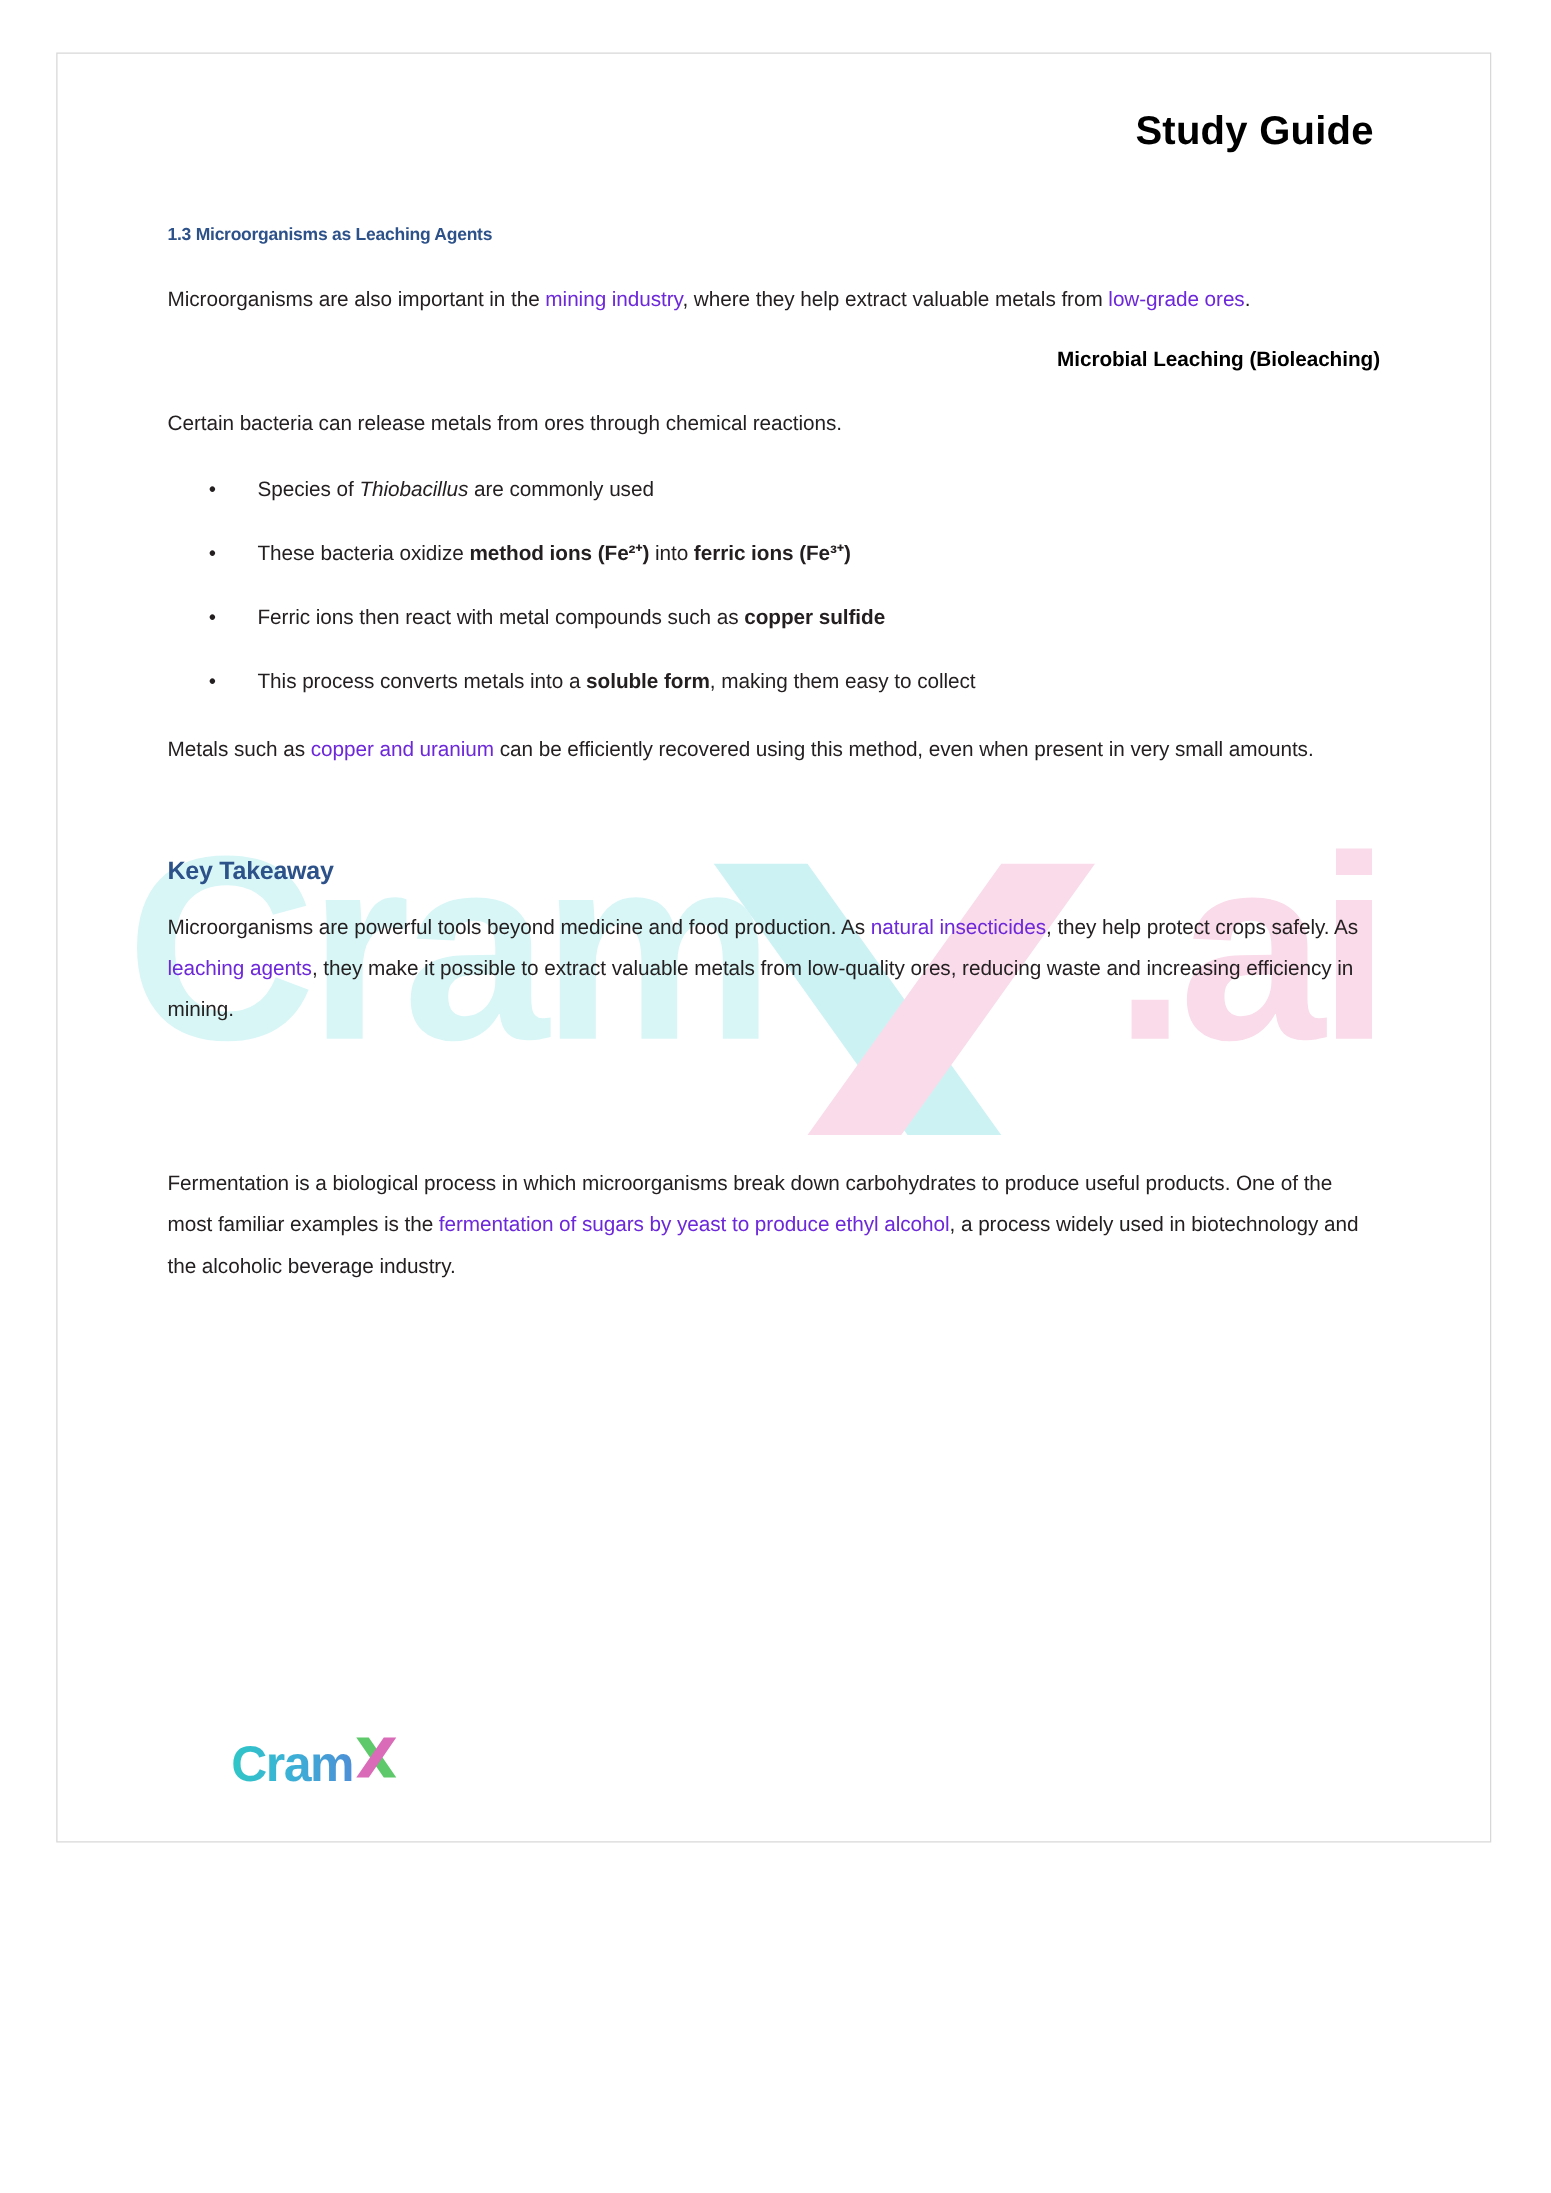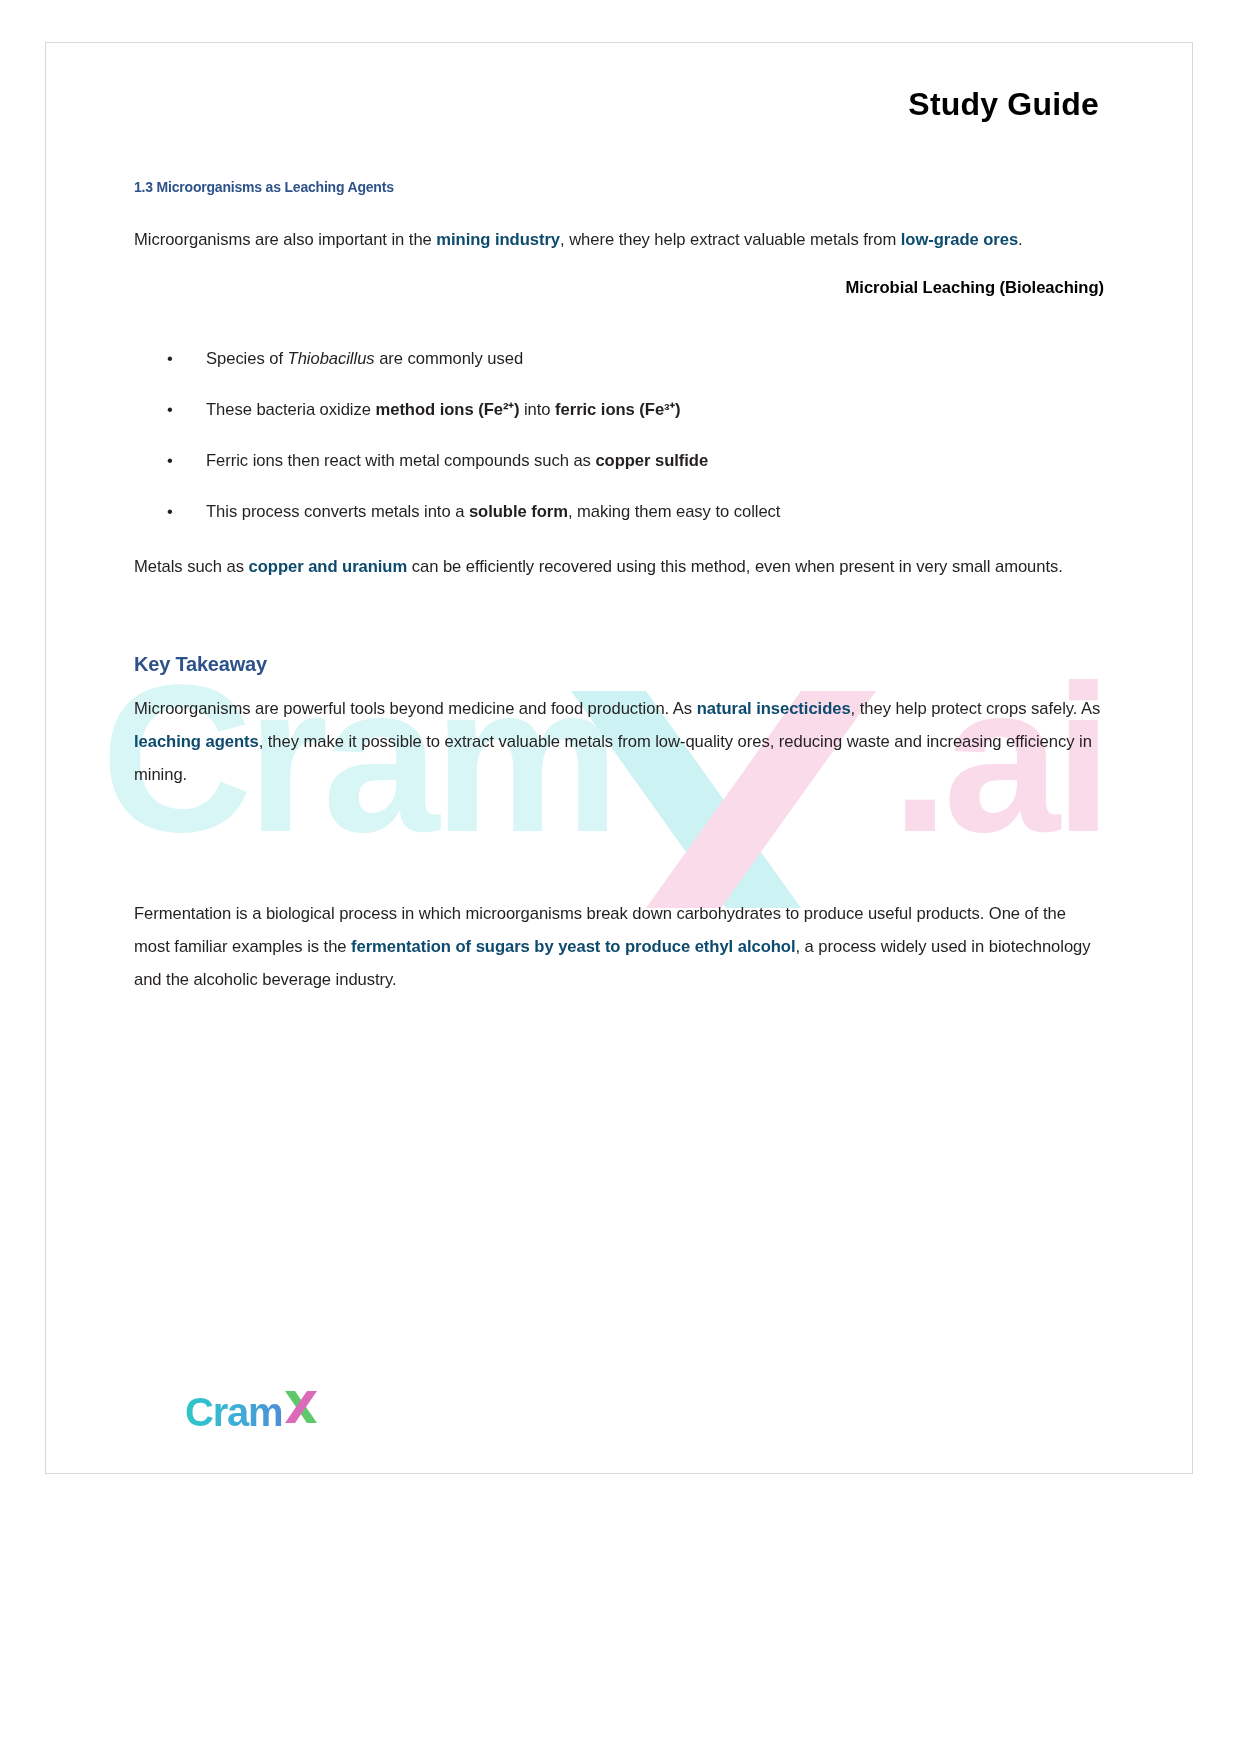--- a/index.html
+++ b/index.html
@@ -86,21 +86,21 @@
 
   p.body {
     font-size: 16.6px;
     line-height: 33px;
     color: #231f20;
     margin: 0;
     padding: 0;
     letter-spacing: -0.05px;
   }
 
-  p.body b, span.b { font-weight: bold; color: #0c4a6e; }
+  p.body b, span.b { font-weight: normal; color: #6d28d9; }
   i, span.it { font-style: italic; }
 
   .subhead {
     font-size: 16.6px;
     font-weight: bold;
     color: #000000;
     margin: 0;
     letter-spacing: -0.05px;
     text-align: right;
   }
@@ -184,20 +184,21 @@
     <div class="gap-head-body"></div>
 
     <p class="body"><span>Microorganisms are also important in the </span><b>mining industry</b><span>, where they help extract valuable metals from </span><b>low-grade ores</b><span>.</span></p>
 
     <div class="gap-p" style="height:22px"></div>
 
     <p class="subhead">Microbial Leaching (Bioleaching)</p>
 
     <div class="gap-p" style="height:24px"></div>
 
+    <p class="body">Certain bacteria can release metals from ores through chemical reactions.</p>
 
     <div class="gap-list-top"></div>
 
     <ul class="bullets">
 
       <li>
         <span class="dot">•</span><span>Species of </span><i>Thiobacillus</i><span> are commonly used</span>
       </li>
 
       <div class="gap-li"></div>

